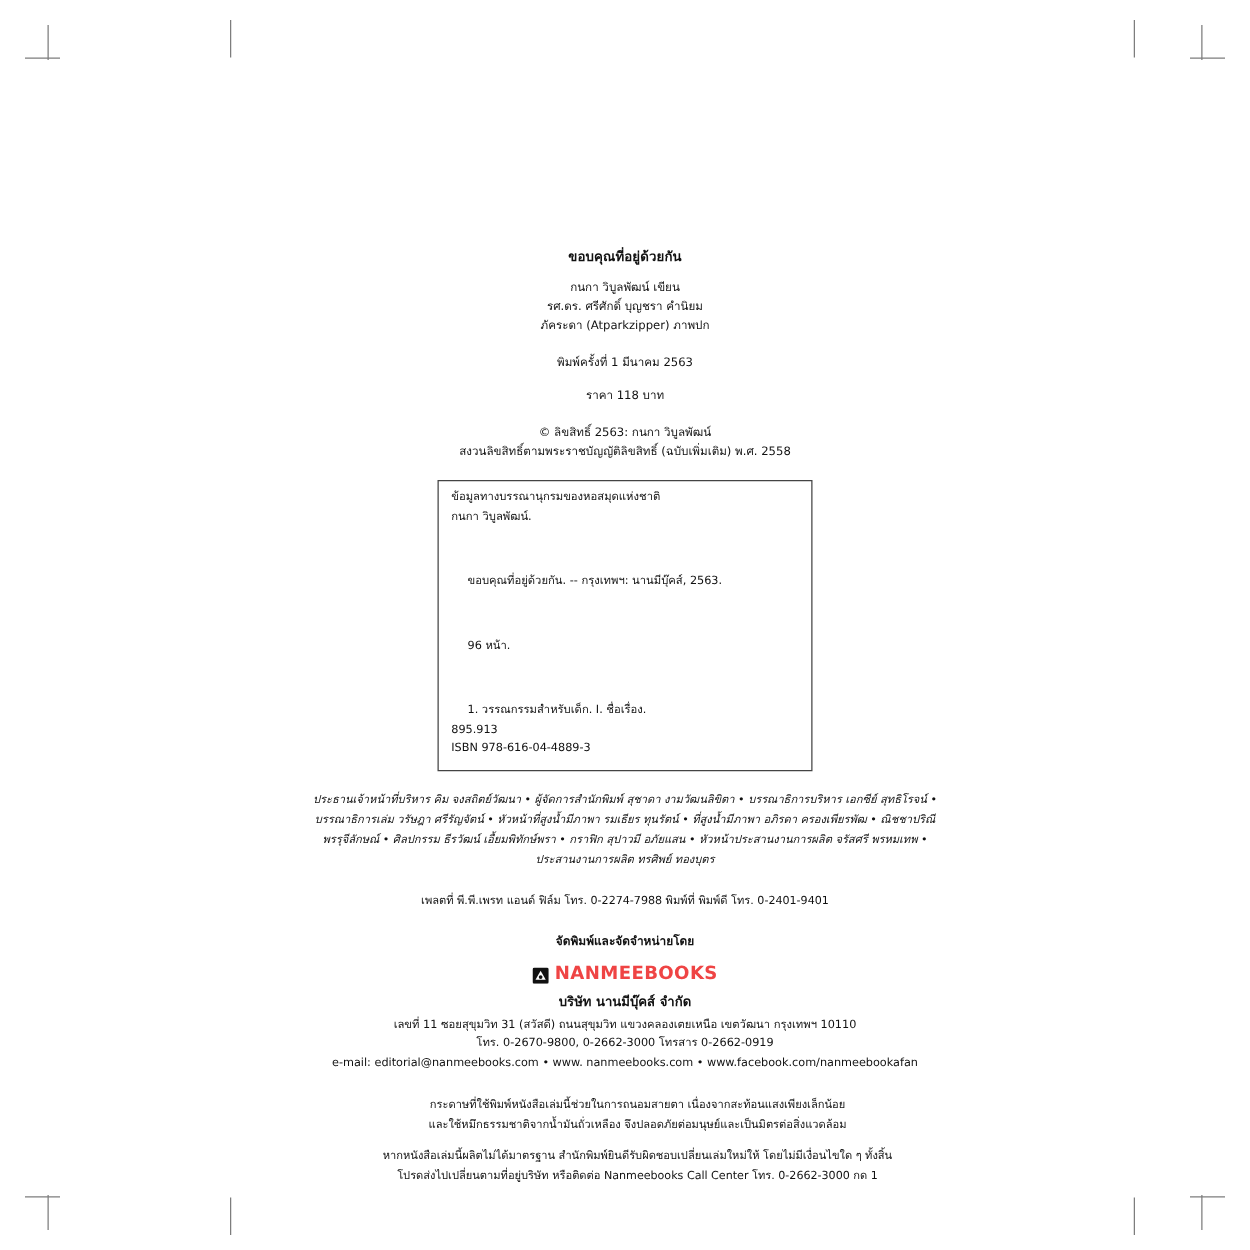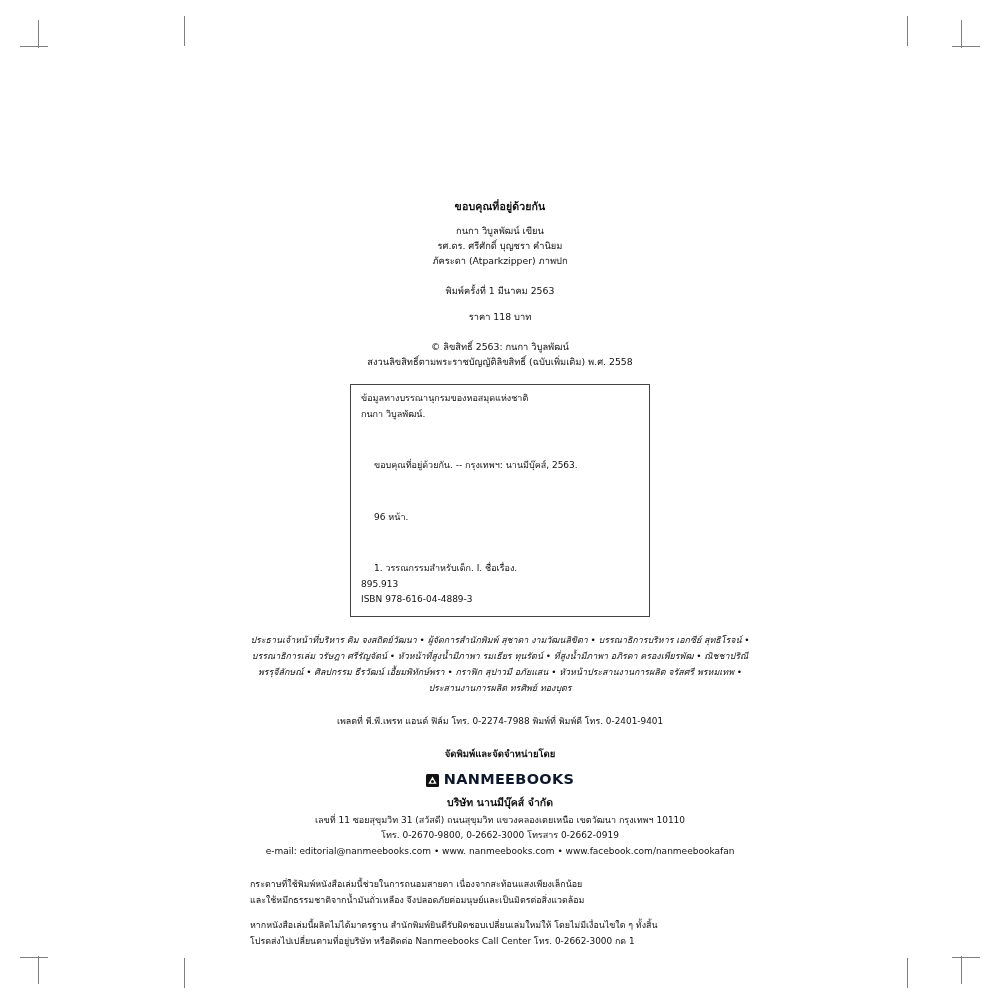--- a/index.html
+++ b/index.html
@@ -108,40 +108,40 @@
     height: 13px;
     position: relative;
     flex: 0 0 auto;
   }
   .logo-mark svg { display: block; }
   .logo-word {
     font-family: "DejaVu Sans", "Liberation Sans", sans-serif;
     font-weight: bold;
     font-size: 14.5px;
     letter-spacing: .3px;
-    color: #0f172a;
+    color: #ef4444;
   }
   .company {
     font-weight: bold;
     font-size: 10.5px;
     margin-top: 2px;
   }
   .addr {
     font-size: 9px;
     line-height: 1.72;
     margin-top: 2px;
   }
   .addr div { white-space: nowrap; }
 
   .notes {
     width: 520px;
     margin: 18px auto 0 auto;
     font-size: 8.9px;
     line-height: 1.78;
-    text-align: left;
+    text-align: center;
   }
   .notes div { white-space: nowrap; }
   .notes .gap { height: 9px; }
 </style>
 </head>
 <body>
 
 <div class="page">
 
   <div class="crop" style="left:20px;top:18px;width:40px;height:40px;">

